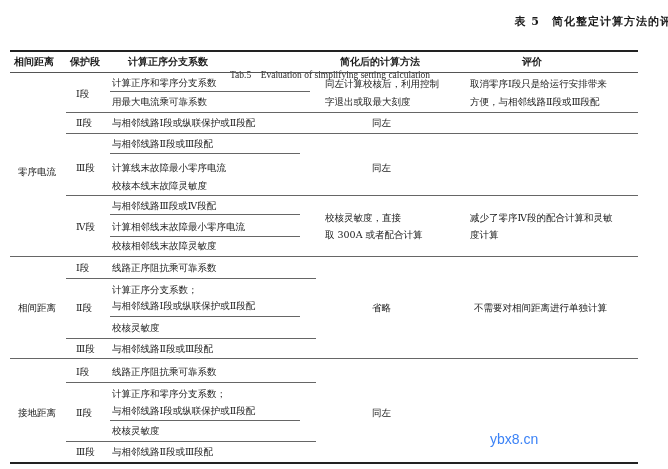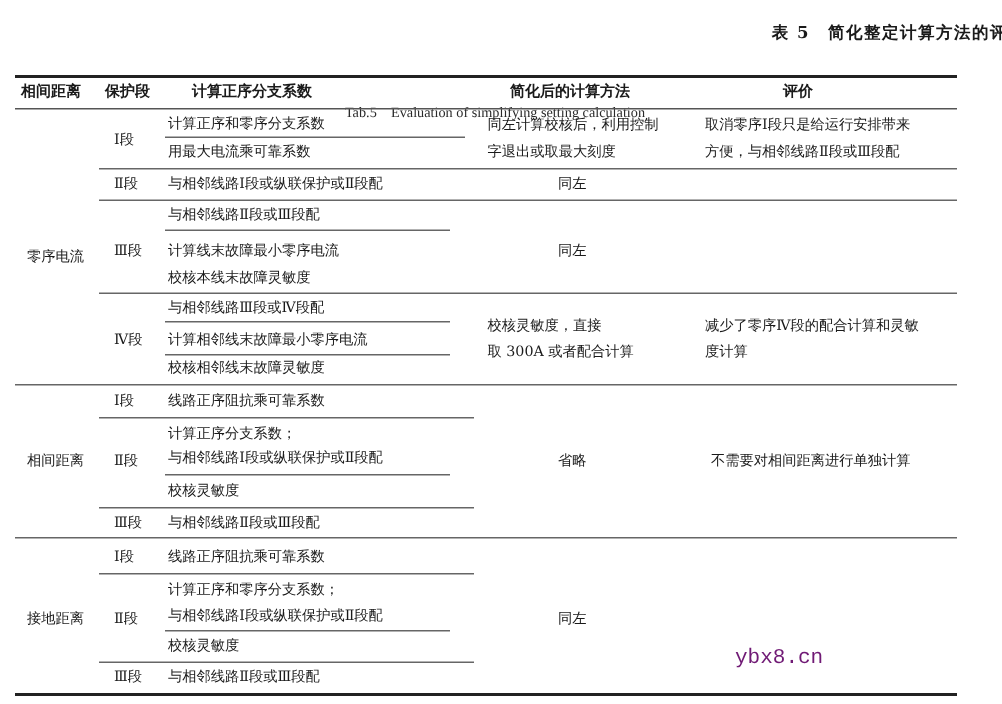--- a/index.html
+++ b/index.html
@@ -8,22 +8,22 @@
   .title-cn { position: absolute; left: 16px; width: 668px; top: 14px; text-align: right;
               font-size: 11px; font-weight: bold; letter-spacing: 1px; }
   .title-en { position: absolute; left: 0; width: 660px; top: 33px; text-align: center;
               font-size: 9.5px; font-family: "Liberation Serif", serif; color: #2a2a2a; margin-top: 36px; }
   .rule { position: absolute; left: 10px; width: 628px; background: #222; }
   .thick { height: 2px; }
   .thin { height: 1px; background: #555; }
   .seg { position: absolute; height: 1px; background: #666; }
   .t { position: absolute; font-size: 9.5px; white-space: nowrap; line-height: 12px; }
   .h { font-weight: bold; font-size: 10px; }
-  .wm { position: absolute; left: 490px; top: 431px; font-family: Liberation Mono, monospace;
-        font-size: 14px; color: #701a75; }
+  .wm { position: absolute; left: 490px; top: 431px; font-family: Liberation Sans, sans-serif;
+        font-size: 14px; color: #3b82f6; }
 </style>
 </head>
 <body>
 
 <div class="title-cn">表 5　简化整定计算方法的评价</div>
 <div class="title-en">Tab.5　Evaluation of simplifying setting calculation</div>
 
 <div class="rule thick" style="top:50px"></div>
 
 <div class="t h" style="left:14px;top:56px">相间距离</div>

